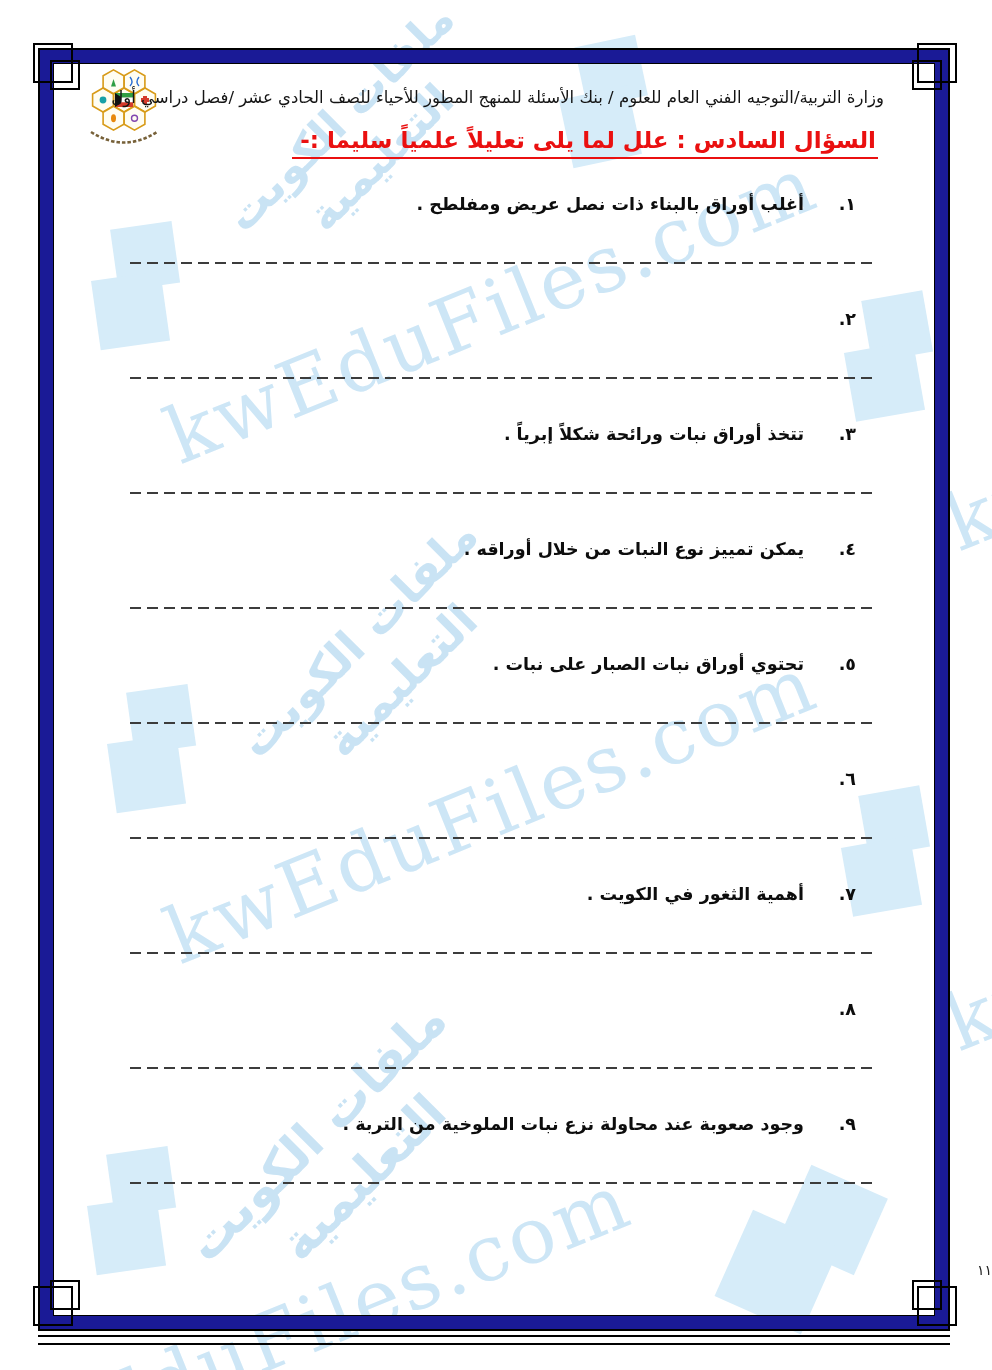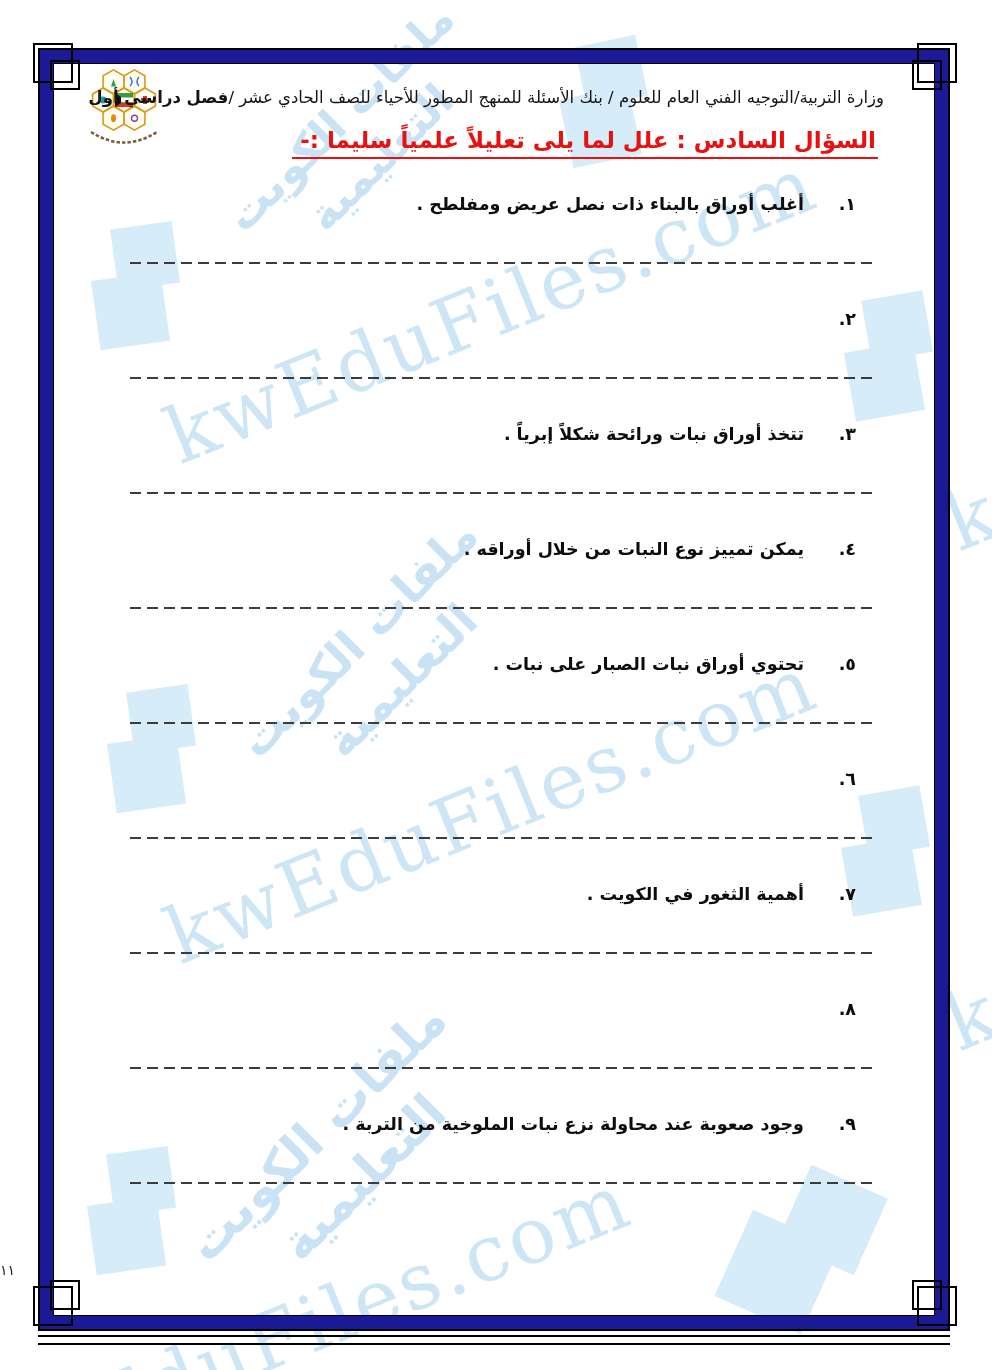--- a/index.html
+++ b/index.html
@@ -38,39 +38,39 @@
   .tl-a{left:33px;top:43px;} .tl-b{left:50px;top:60px;}
   .tr-a{left:917px;top:43px;} .tr-b{left:912px;top:60px;}
   .bl-a{left:33px;top:1286px;} .bl-b{left:50px;top:1280px;}
   .br-a{left:917px;top:1286px;} .br-b{left:912px;top:1280px;}
   
   .logo{position:absolute;left:78px;top:60px;z-index:2;}
   .header-line{
     position:absolute;top:88px;right:108px;direction:rtl;white-space:nowrap;
     font-size:16.5px;color:#141414;z-index:2;
   }
-  .header-line b{font-weight:bold;margin-top:35px;}
+  .header-line b{font-weight:normal;margin-top:35px;}
   .doc-title{
     position:absolute;top:127px;right:114px;direction:rtl;white-space:nowrap;
     font-size:23px;font-weight:bold;color:#ea1010;
     border-bottom:2.5px solid #ea1010;padding:0 2px 4px 8px;z-index:2;
   }
   #questions{position:absolute;left:128px;top:188px;width:744px;z-index:2;}
   .q-row{height:115px;position:relative;}
   .q-line{
     direction:rtl;display:flex;align-items:flex-start;column-gap:22px;
     padding:6px 16px 0 0;font-weight:bold;font-size:17.5px;color:#0d0d0d;
   }
   .q-num{min-width:30px;}
   .answer-line{
     position:absolute;top:74px;left:0;right:0;height:2px;
     background:repeating-linear-gradient(to left,#3c3c3c 0 11px,transparent 11px 17px);
   }
   .page-num{
-    position:absolute;top:1262px;left:0;width:100%;text-align:left;
+    position:absolute;top:1262px;left:0;width:100%;text-align:right;
     font-size:14px;color:#222;z-index:2;
   }
 </style>
 </head>
 <body>
 
 <div>
   <div class="wm-latin" style="left:66px;top:268px;">kwEduFiles.com</div>
   <div class="wm-latin" style="left:66px;top:768px;">kwEduFiles.com</div>
   <div class="wm-latin" style="left:-120px;top:1285px;">kwEduFiles.com</div>

